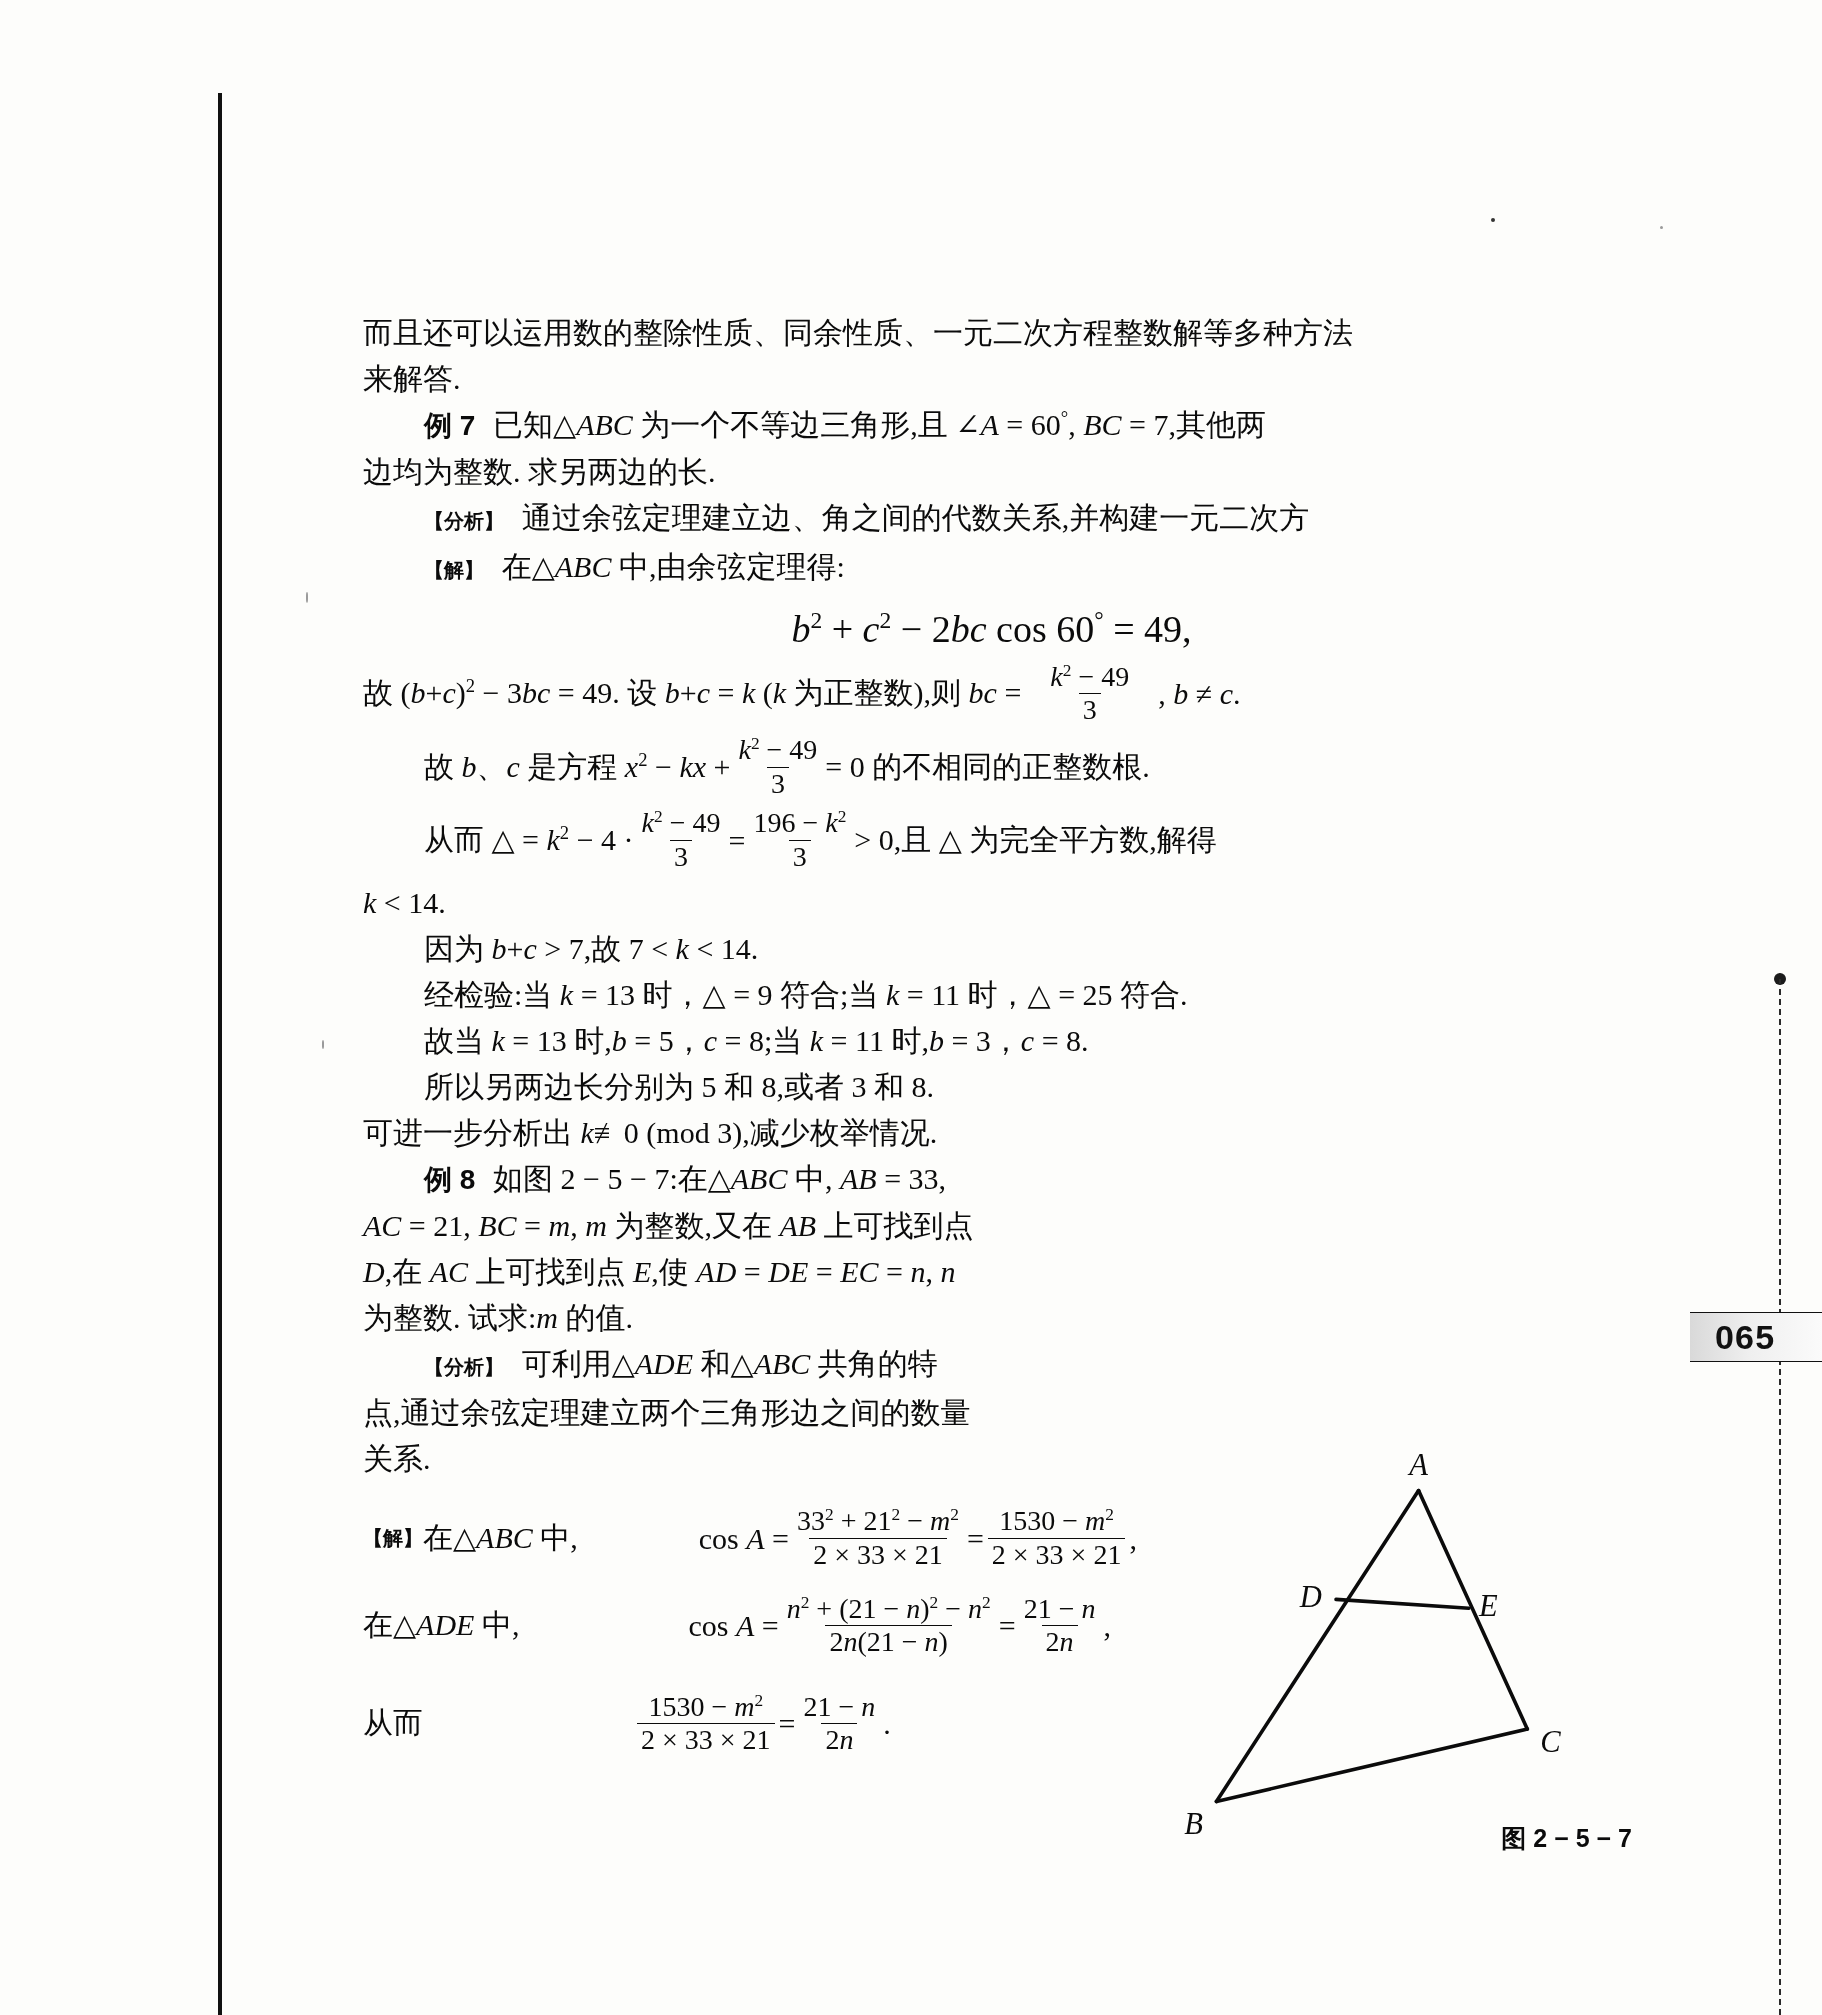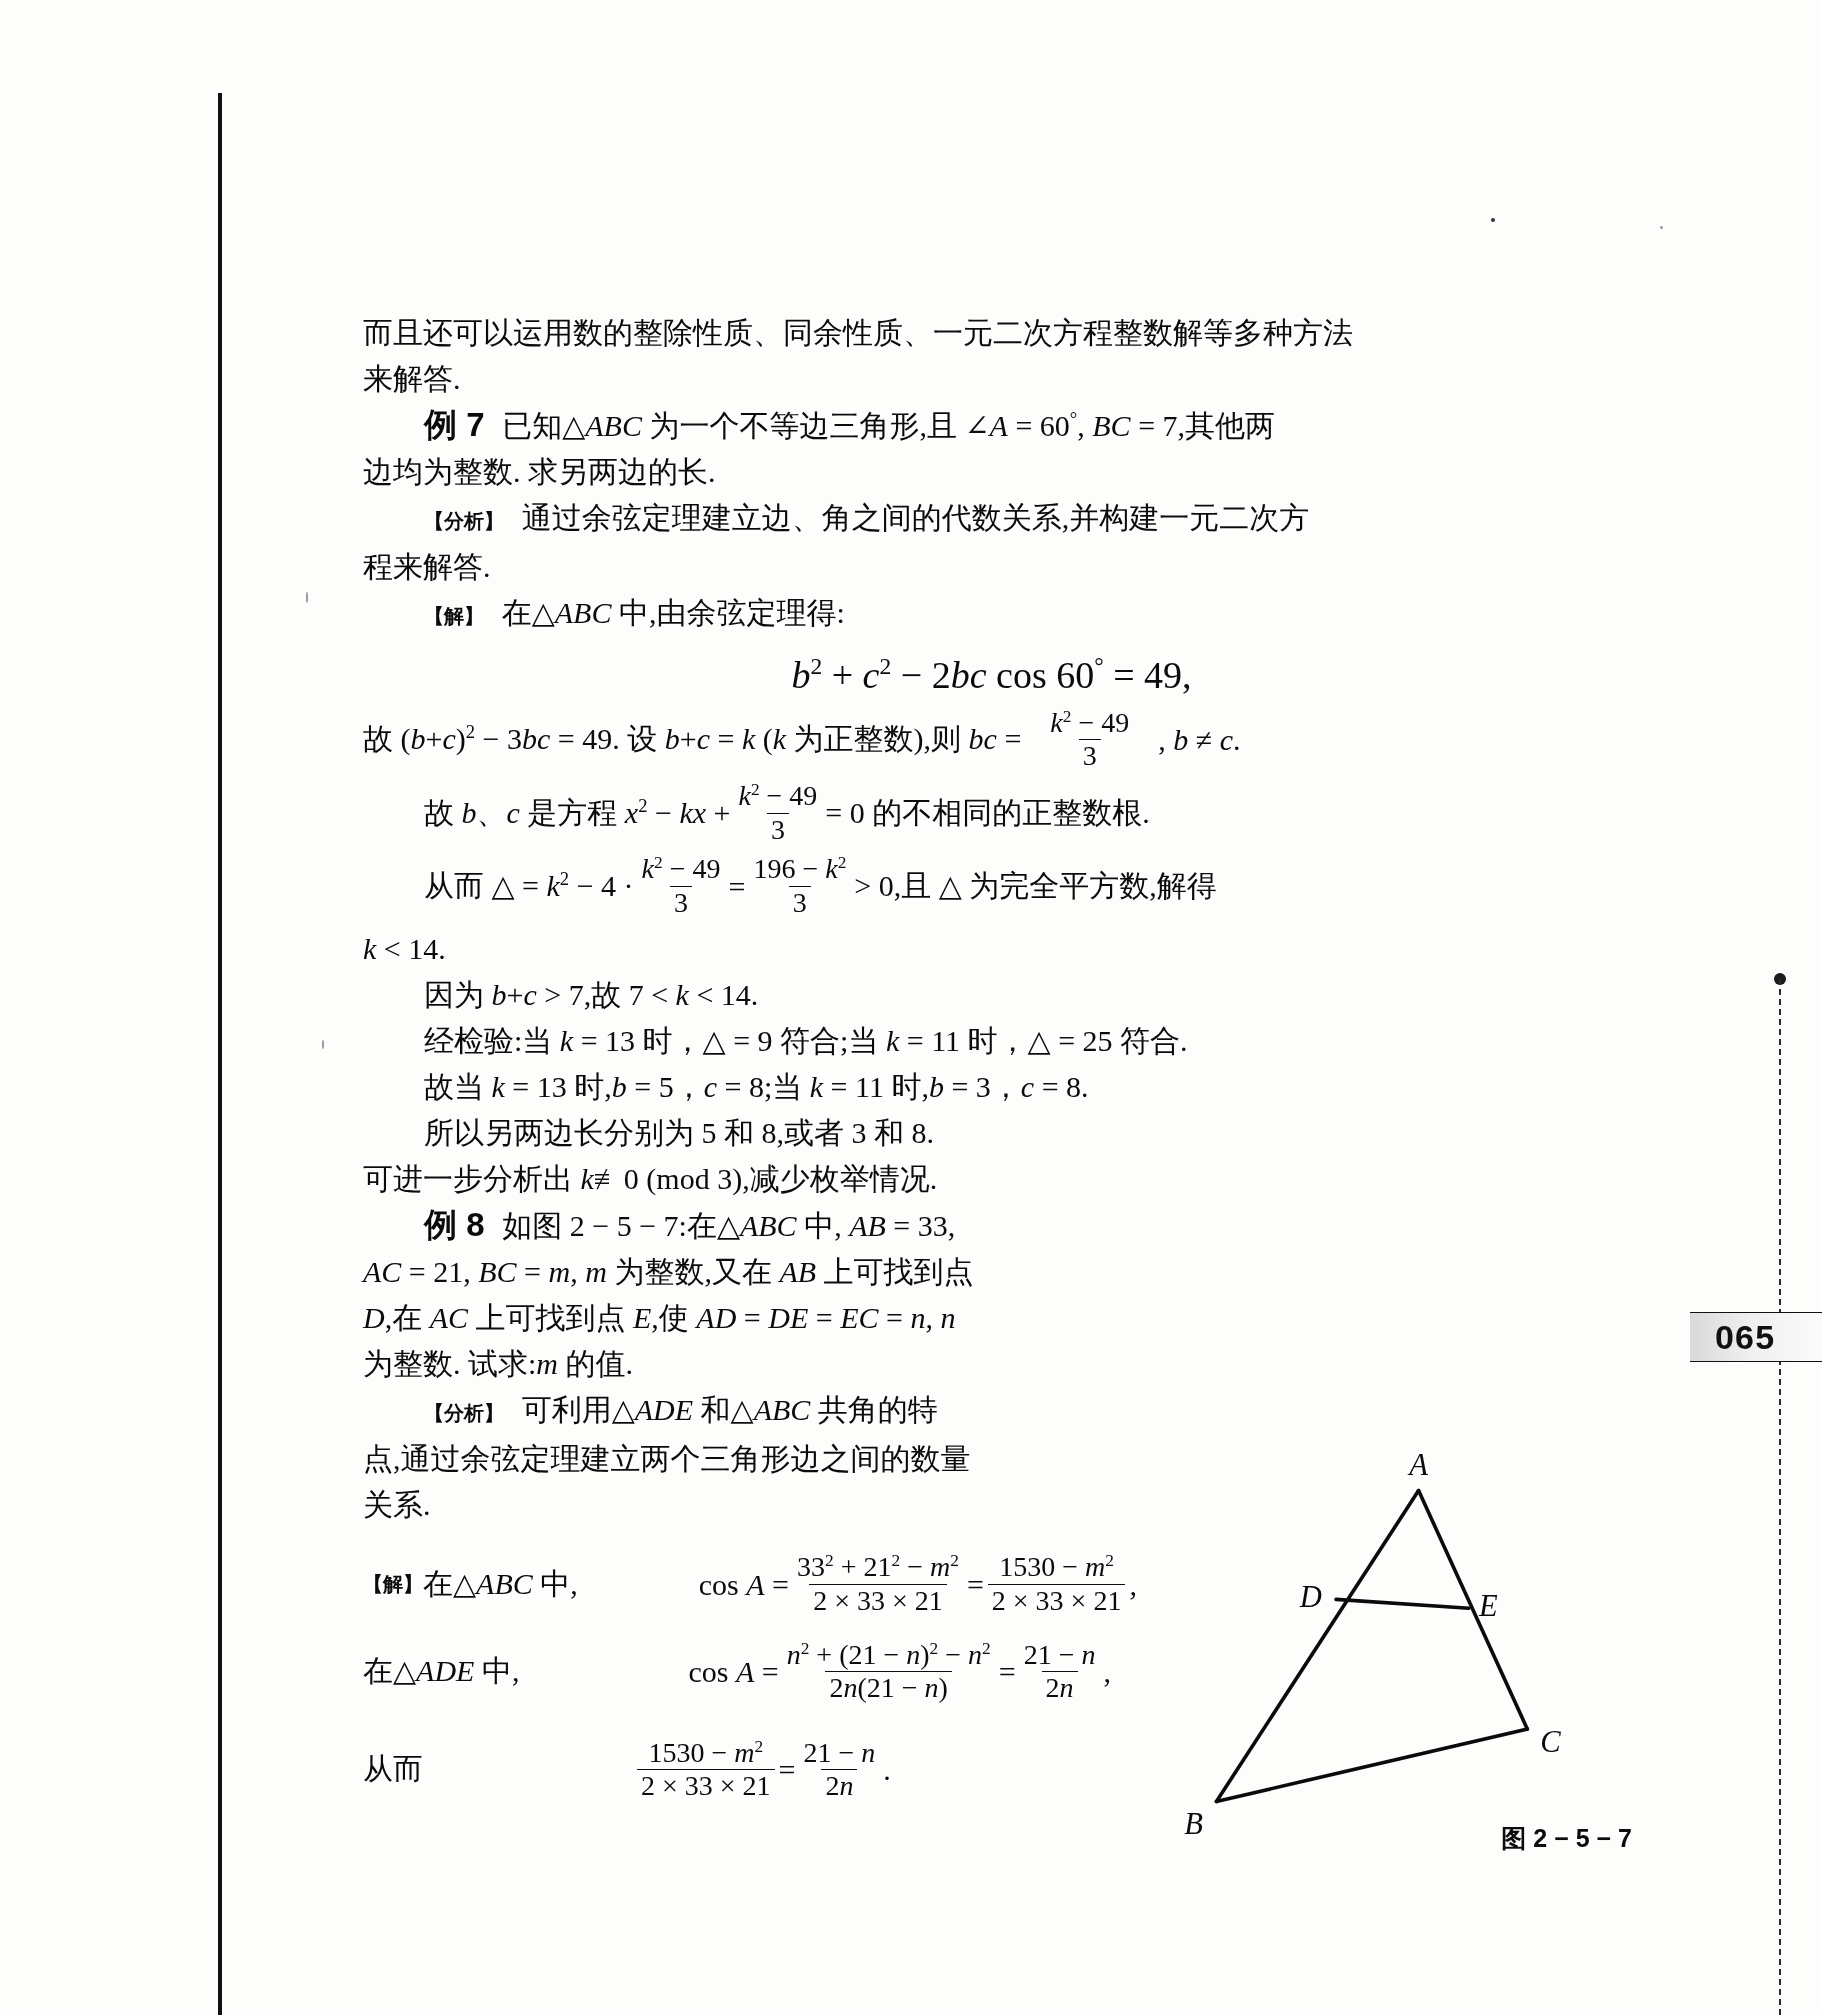--- a/index.html
+++ b/index.html
@@ -19,21 +19,21 @@
      border-top:1.6px solid #111;border-bottom:1.6px solid #111;
      display:flex;align-items:center;padding-left:12px;}
   .page-tab span{font-family:"Liberation Sans","DejaVu Sans",sans-serif;font-size:34px;
      font-weight:700;color:#111;letter-spacing:1.2px;margin-left:13px;}
 
   
   .col{position:absolute;left:363px;top:310px;width:1257px;color:#0b0b0b;}
   .ln{font-size:30px;line-height:46px;white-space:nowrap;letter-spacing:0px;}
   .ind{padding-left:61px;}
   .tag{font-family:Liberation Serif, serif;font-weight:700;font-size:20px;}
-  .lbl{font-weight:700;font-family:"Liberation Sans","DejaVu Sans",sans-serif;font-size:33px;}
+  .lbl{font-weight:700;font-family:"Liberation Sans","DejaVu Sans",sans-serif;font-size:28px;}
   .mi{font-style:italic;font-family:"Liberation Serif","DejaVu Serif",serif;}
   .mr{font-family:"Liberation Serif","DejaVu Serif",serif;}
   .sp{display:inline-block;width:17.7px;}
   sup{font-size:.62em;vertical-align:super;line-height:0;}
 
   
   .disp{ text-align:center; font-size:38px; margin:13.7px 0 12px 0; }
 
   
   .fr{display:inline-flex;flex-direction:column;align-items:center;vertical-align:-0.52em;
@@ -75,21 +75,20 @@
     <div class="ln">来解答.</div>
 
     <div class="ln ind">
       <span class="lbl">例 7</span><span class="sp"></span><span class="mr">已知△<span class="mi">ABC</span> 为一个不等边三角形,且 ∠<span class="mi">A</span> = 60<sup>°</sup>, <span class="mi">BC</span> = 7,其他两</span>
     </div>
     <div class="ln">边均为整数. 求另两边的长.</div>
 
     <div class="ln ind">
       <span class="tag">【分析】</span><span class="sp"></span><span>通过余弦定理建立边、角之间的代数关系,并构建一元二次方</span>
     </div>
-    <div class="ln">程来解答.</div>
 
     <div class="ln ind">
       <span class="tag">【解】</span><span class="sp"></span><span class="mr">在△<span class="mi">ABC</span> 中,由余弦定理得:</span>
     </div>
 
     <div class="disp">
       <span class="mi">b</span><sup>2</sup> + <span class="mi">c</span><sup>2</sup> − 2<span class="mi">bc</span> cos 60<sup>°</sup> = 49,
     </div>
 
     <div class="eqline" style="margin-top:2.4px;gap:21px;">

